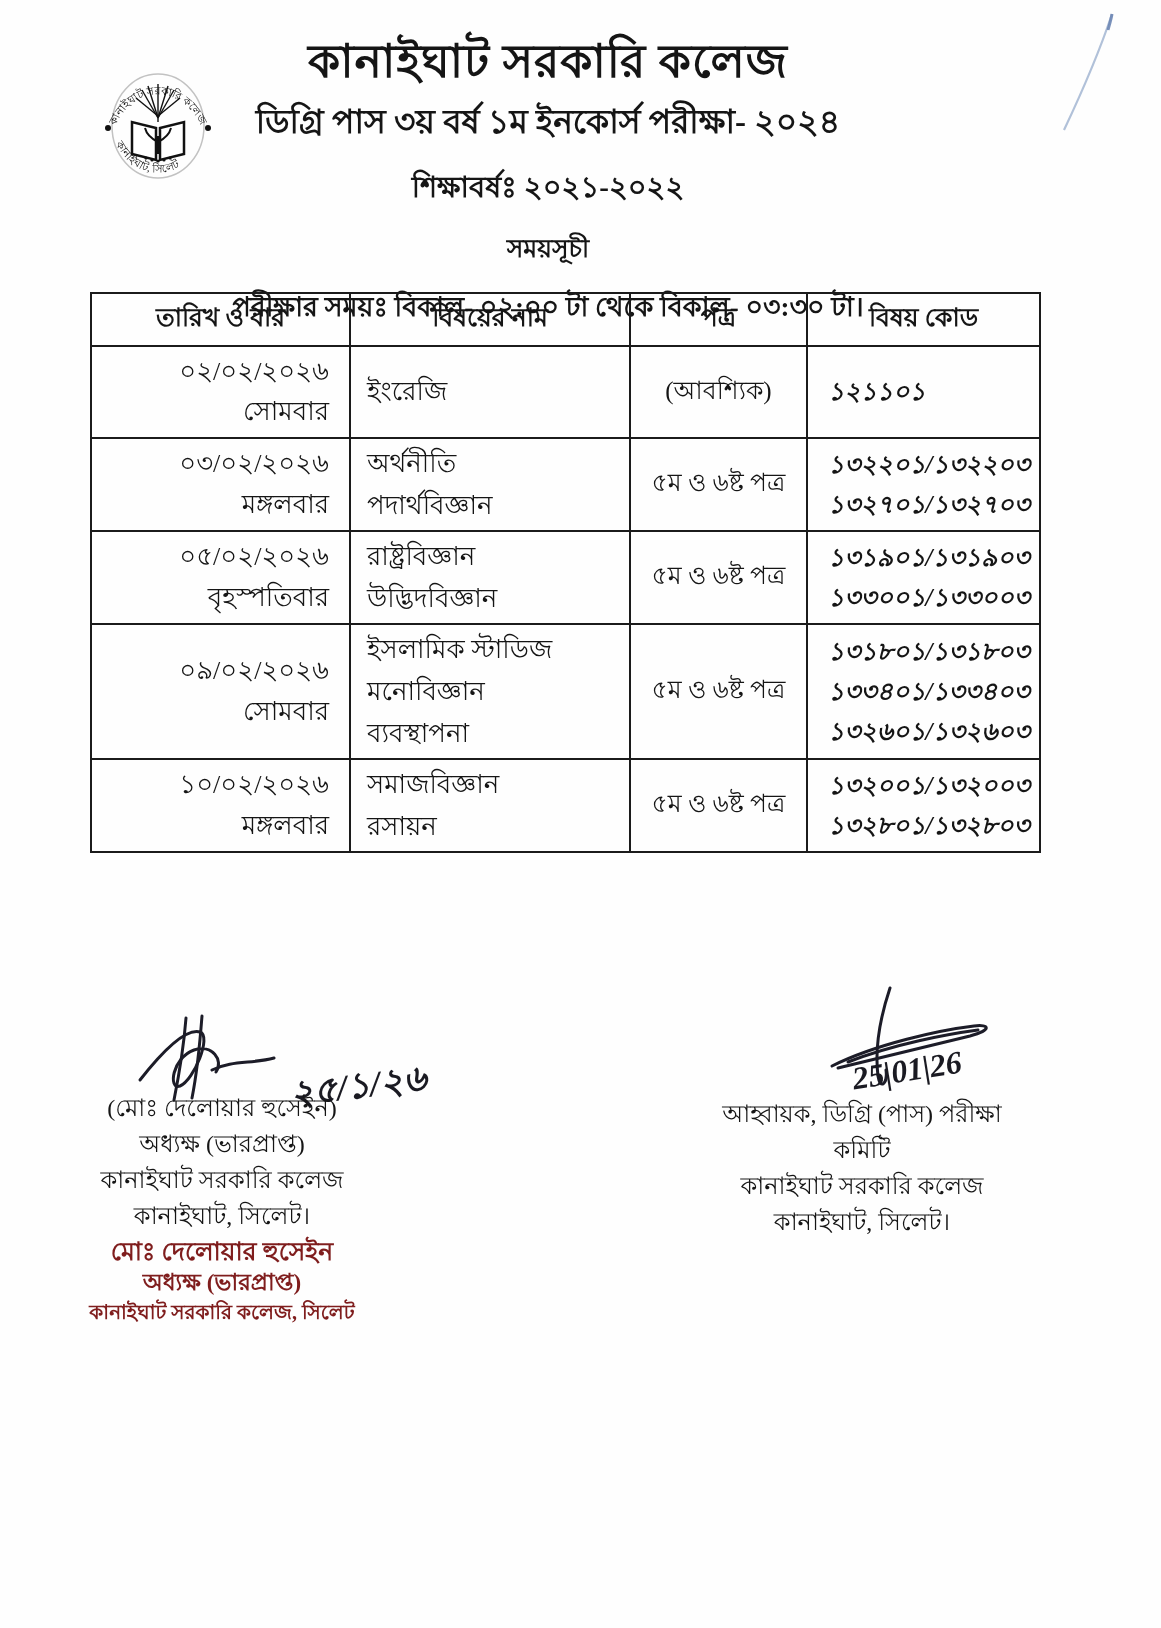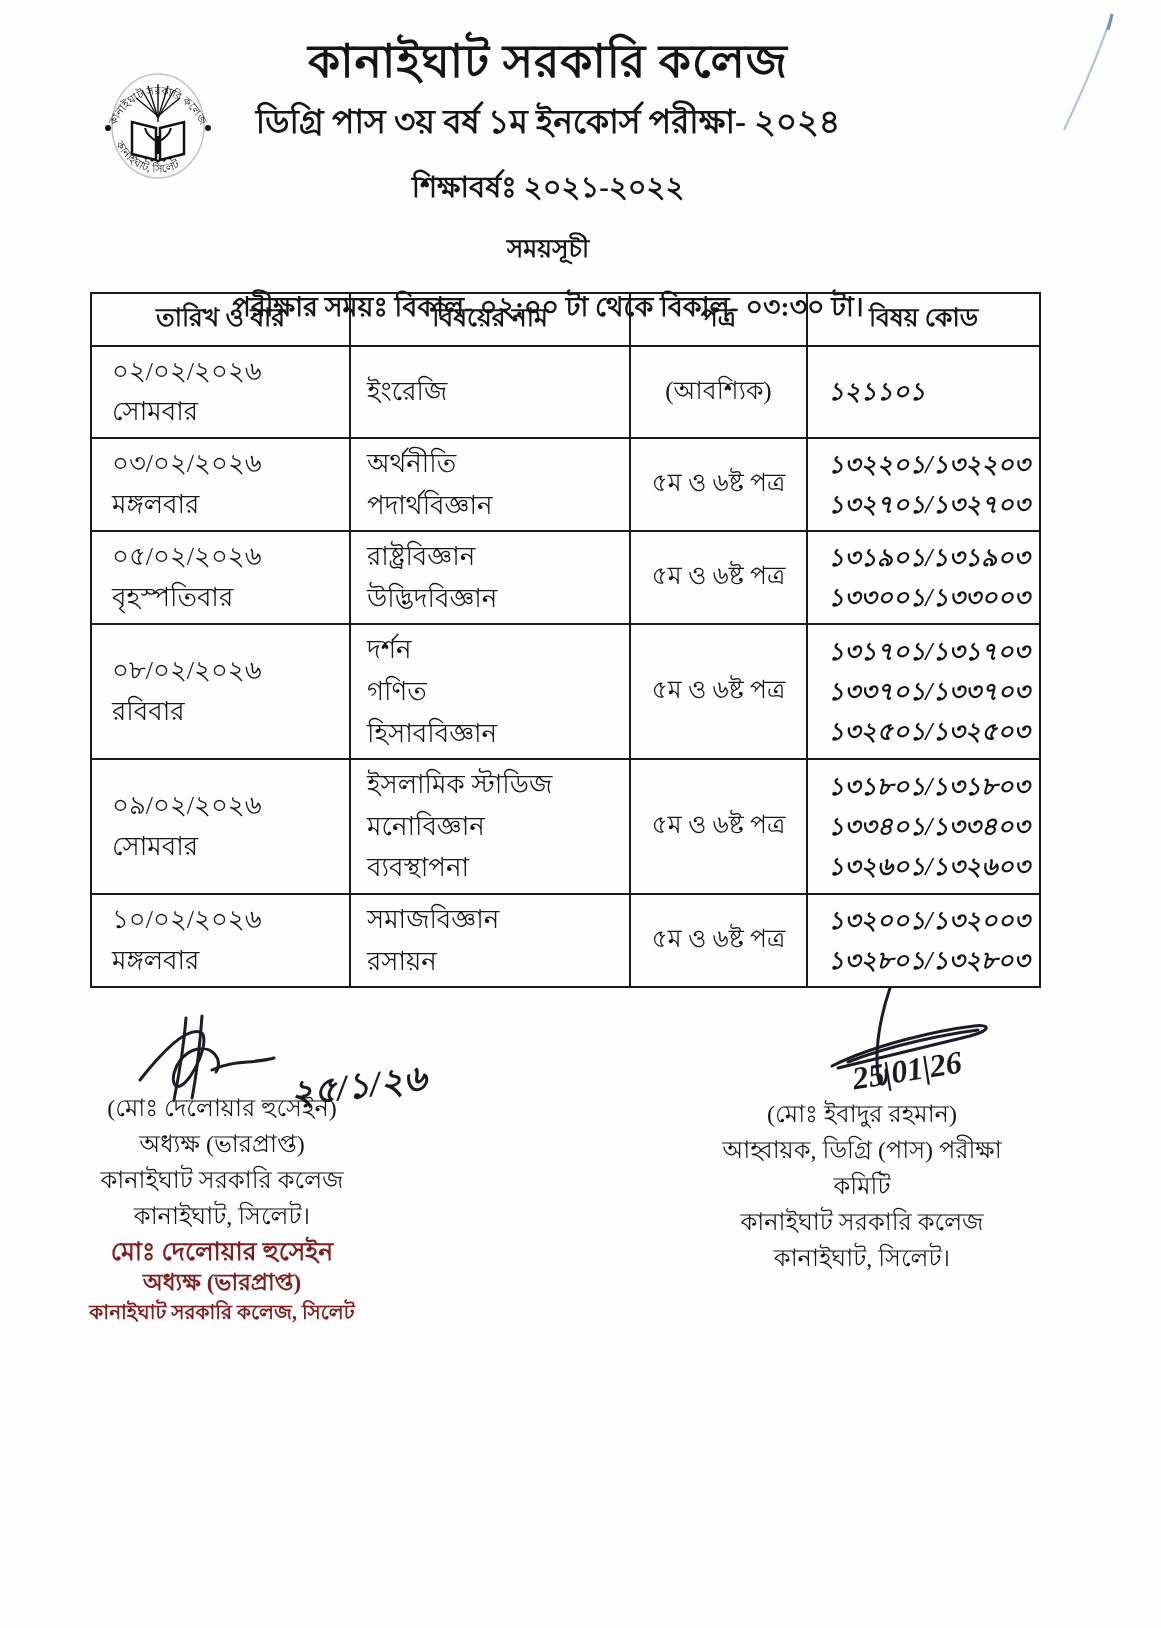--- a/index.html
+++ b/index.html
@@ -18,21 +18,21 @@
   .exam-time{font-size:27px;font-weight:700;margin-top:14px;}
   
   table.routine{
     position:absolute;left:90px;top:292px;width:949px;
     border-collapse:collapse;table-layout:fixed;
   }
   table.routine td,table.routine th{
     border:2px solid #1b1b1b;vertical-align:middle;padding:4px 20px;
   }
   th.col-h{font-size:25px;font-weight:600;height:38px;}
-  .date-cell{text-align:left;font-size:26px;line-height:1.55;}
+  .date-cell{text-align:right;font-size:26px;line-height:1.55;}
   .subj-cell{text-align:left;font-size:26px;line-height:1.6;padding-left:16px !important;}
   .paper-cell{text-align:center;font-size:25px;}
   .code-cell{font-size:25px;font-weight:600;font-style:italic;line-height:1.6;}
   
   .sig-block{position:absolute;text-align:center;font-size:24px;line-height:36px;}
   .sig-left{left:82px;top:1090px;width:280px;}
   .sig-right{left:692px;top:1096px;width:340px;}
   .sig-svg{position:absolute;}
   .sig-svg-left{left:128px;top:1008px;width:310px;height:110px;}
   .sig-svg-right{left:798px;top:982px;width:230px;height:120px;}
@@ -159,37 +159,20 @@
         <div>রাষ্ট্রবিজ্ঞান</div>
         <div>উদ্ভিদবিজ্ঞান</div>
       </td>
       <td class="paper-cell">৫ম ও ৬ষ্ট পত্র</td>
       <td class="code-cell">
         <div>১৩১৯০১/১৩১৯০৩</div>
         <div>১৩৩০০১/১৩৩০০৩</div>
       </td>
     </tr>
 
-    <tr style="height:124px;">
-      <td class="date-cell">
-        <div>০৮/০২/২০২৬</div>
-        <div>রবিবার</div>
-      </td>
-      <td class="subj-cell">
-        <div>দর্শন</div>
-        <div>গণিত</div>
-        <div>হিসাববিজ্ঞান</div>
-      </td>
-      <td class="paper-cell">৫ম ও ৬ষ্ট পত্র</td>
-      <td class="code-cell">
-        <div>১৩১৭০১/১৩১৭০৩</div>
-        <div>১৩৩৭০১/১৩৩৭০৩</div>
-        <div>১৩২৫০১/১৩২৫০৩</div>
-      </td>
-    </tr>
 
     <tr style="height:132px;margin-left:40px;">
       <td class="date-cell">
         <div>০৯/০২/২০২৬</div>
         <div>সোমবার</div>
       </td>
       <td class="subj-cell">
         <div>ইসলামিক স্টাডিজ</div>
         <div>মনোবিজ্ঞান</div>
         <div>ব্যবস্থাপনা</div>
@@ -245,21 +228,20 @@
     <div>কানাইঘাট সরকারি কলেজ</div>
     <div>কানাইঘাট, সিলেট।</div>
     <div class="stamp">
       <div class="stamp-name">মোঃ দেলোয়ার হুসেইন</div>
       <div class="stamp-title">অধ্যক্ষ (ভারপ্রাপ্ত)</div>
       <div class="stamp-org">কানাইঘাট সরকারি কলেজ, সিলেট</div>
     </div>
   </div>
 
   <div class="sig-block sig-right">
-    <div>(মোঃ ইবাদুর রহমান)</div>
     <div>আহ্বায়ক, ডিগ্রি (পাস) পরীক্ষা কমিটি</div>
     <div>কানাইঘাট সরকারি কলেজ</div>
     <div>কানাইঘাট, সিলেট।</div>
   </div>
 
   <svg class="pen-mark" viewBox="0 0 130 140">
     <path d="M82,12 C72,42 52,90 34,128" fill="none" stroke="#9db1cf" stroke-width="2.2" opacity="0.8"></path>
     <path d="M82,12 C81,18 79,24 78,28" fill="none" stroke="#6d86b4" stroke-width="3" opacity="0.9"></path>
   </svg>
 

